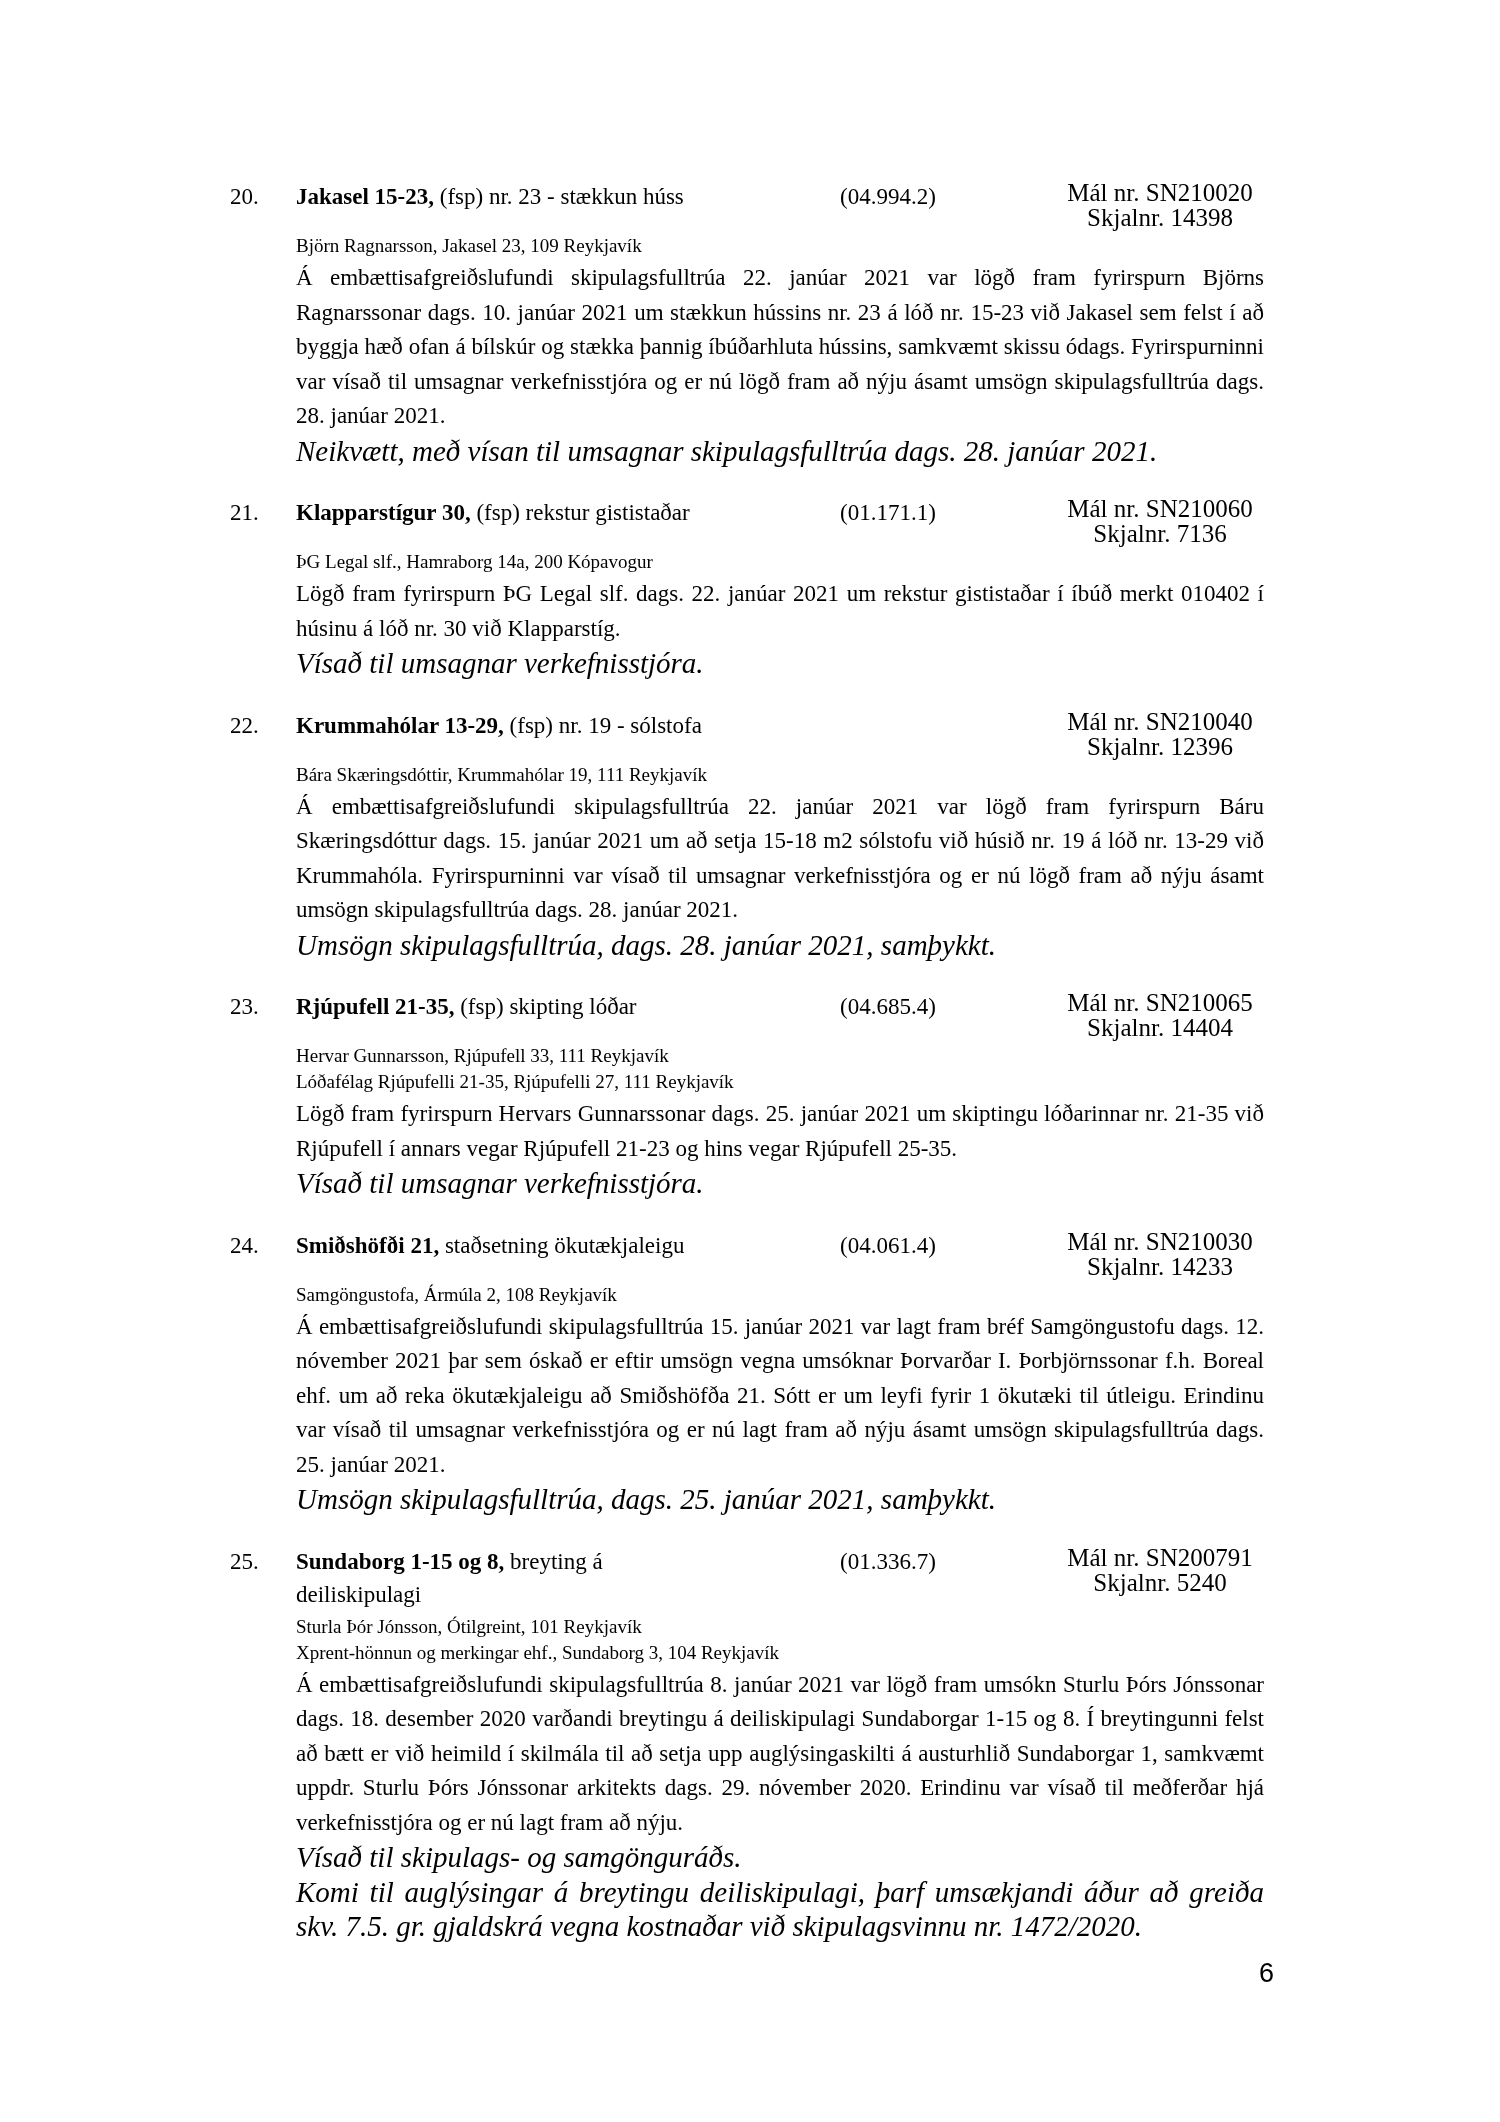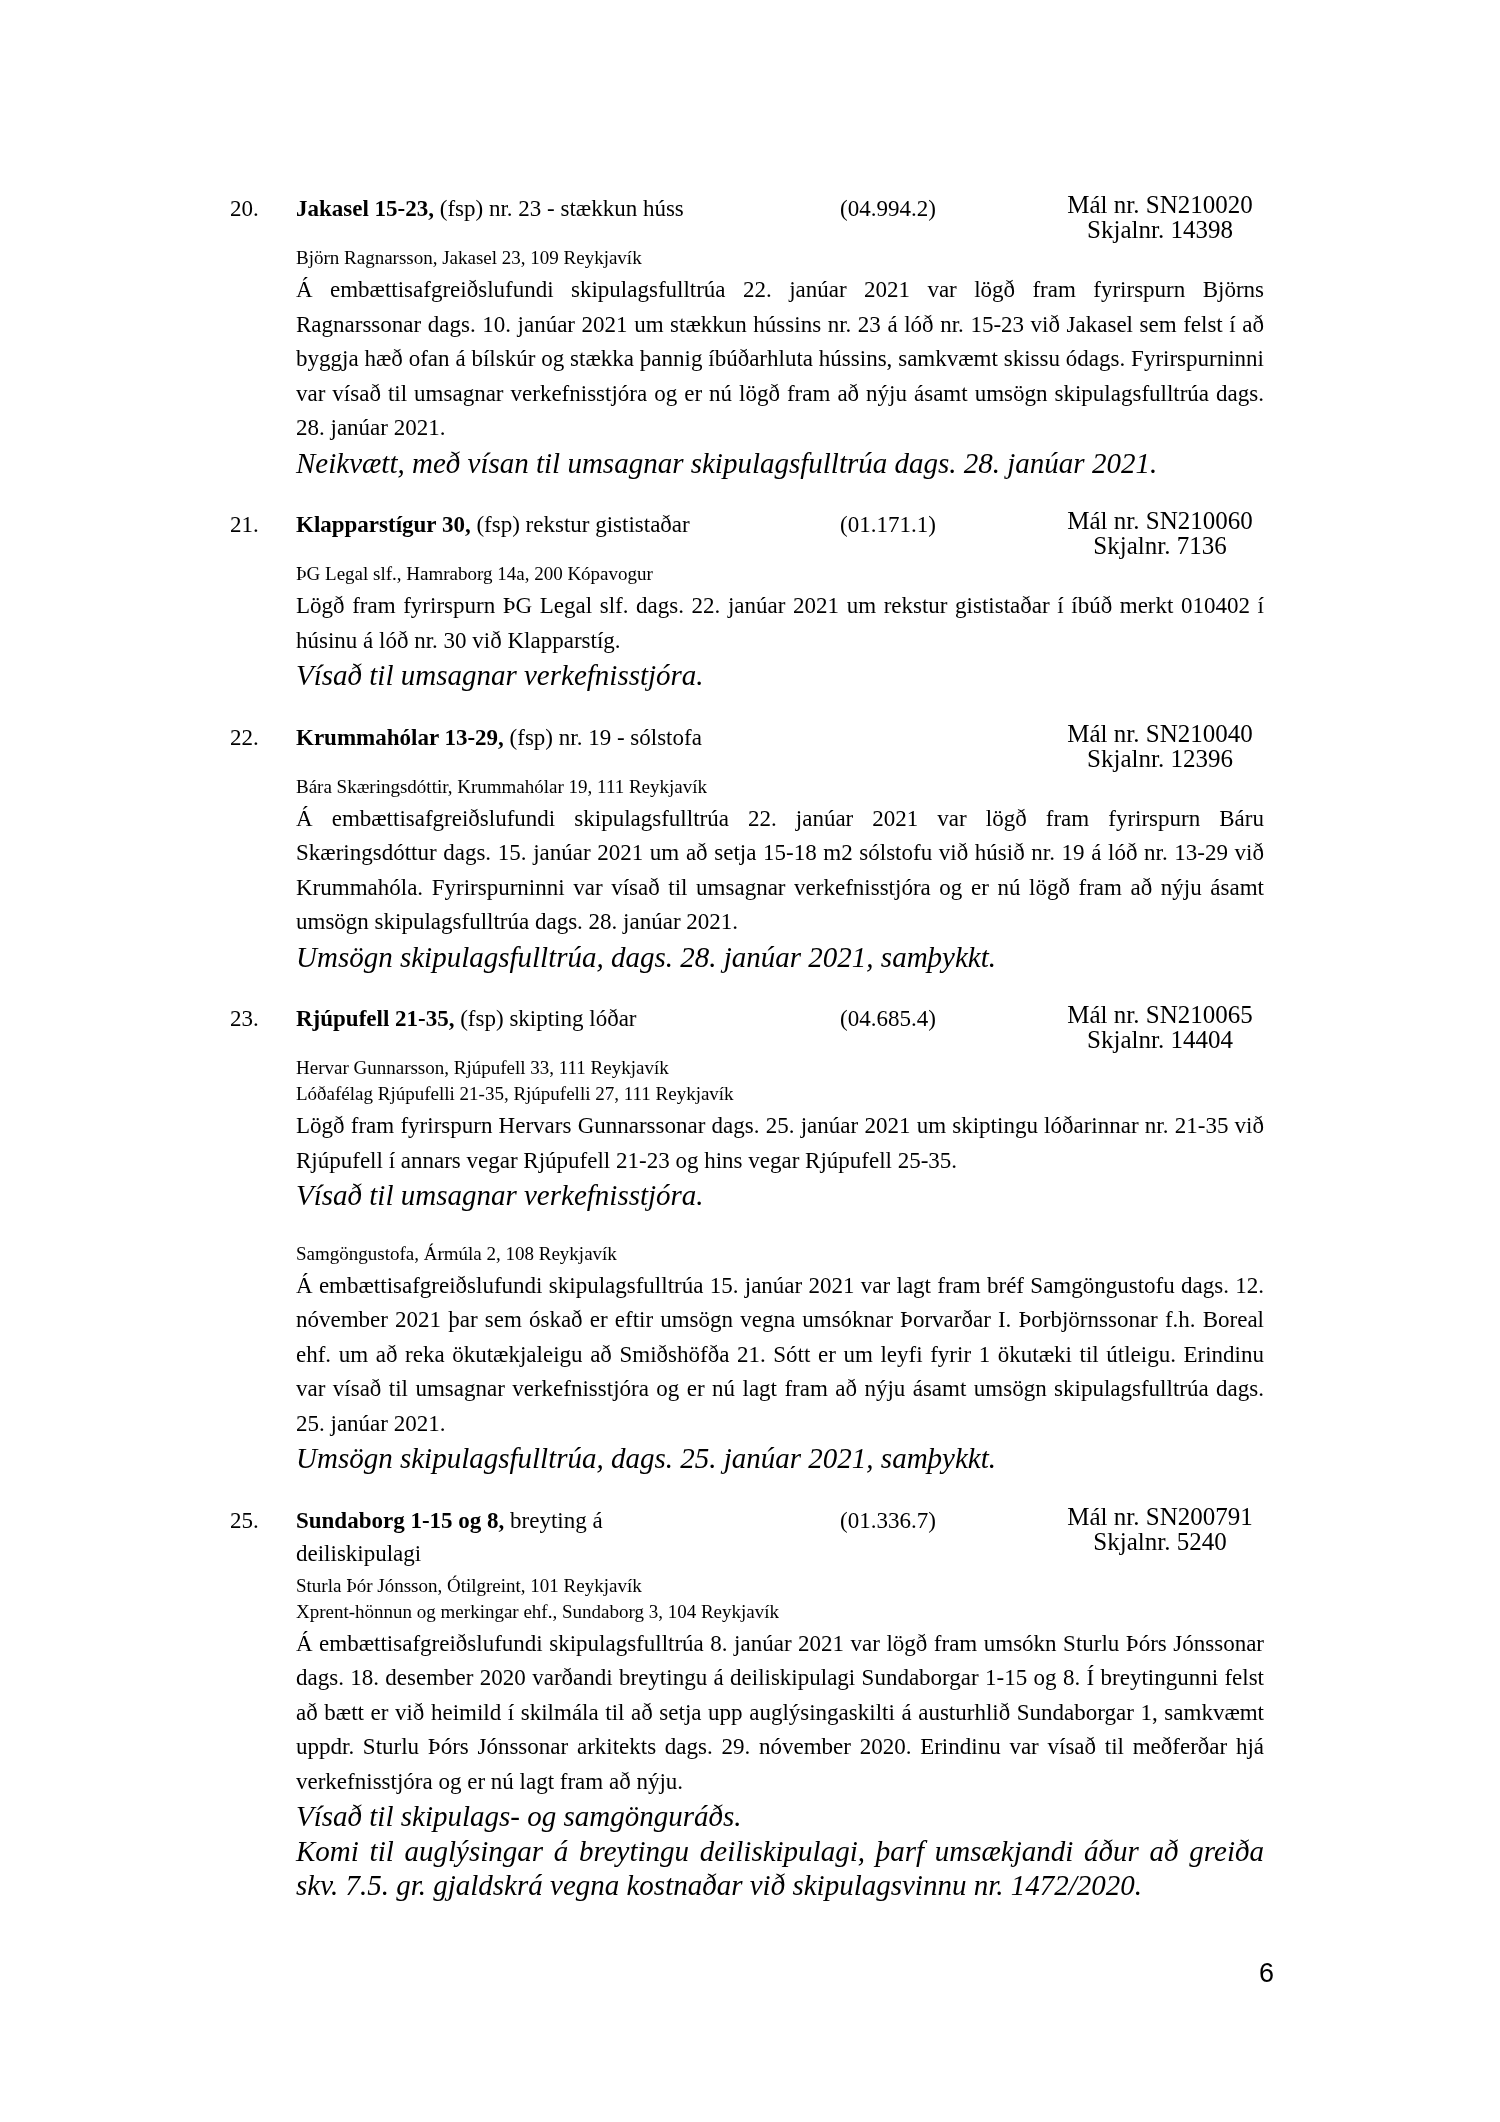--- a/index.html
+++ b/index.html
@@ -11,21 +11,21 @@
     font-family: "Liberation Serif", serif;
     color: #000000;
     overflow: hidden;
   }
   .content {
     position: absolute;
     left: 230px;
     top: 180px;
     width: 1044px;
   }
-  .agenda-item { margin-bottom: 28px; margin-top: 12px; }
+  .agenda-item { margin-bottom: 28px; }
   .item-header {
     display: grid;
     grid-template-columns: 66px 510px 240px 1fr;
     align-items: start;
   }
   .item-number {
     font-size: 23px;
     line-height: 33px;
   }
   .item-title {
@@ -164,20 +164,32 @@
       <div class="addresses">
         <div class="address-line">Hervar Gunnarsson, Rjúpufell 33, 111 Reykjavík</div>
         <div class="address-line">Lóðafélag Rjúpufelli 21-35, Rjúpufelli 27, 111 Reykjavík</div>
       </div>
       <p class="item-body">Lögð fram fyrirspurn Hervars Gunnarssonar dags. 25. janúar 2021 um skiptingu lóðarinnar nr. 21-35 við Rjúpufell í annars vegar Rjúpufell 21-23 og hins vegar Rjúpufell 25-35.</p>
       <p class="item-resolution">Vísað til umsagnar verkefnisstjóra.</p>
 
     </section>
 
     <section class="agenda-item">
+      <div class="item-header">
+        <div class="item-number">24.</div>
+        <div class="item-title">
+          <span class="title-main">Smiðshöfði 21,</span>
+          <span class="title-qualifier">staðsetning ökutækjaleigu</span>
+        </div>
+        <div class="item-code">(04.061.4)</div>
+        <div class="item-meta">
+          <div>Mál nr. SN210030</div>
+          <div>Skjalnr. 14233</div>
+        </div>
+      </div>
       <div class="addresses">
         <div class="address-line">Samgöngustofa, Ármúla 2, 108 Reykjavík</div>
 
       </div>
       <p class="item-body">Á embættisafgreiðslufundi skipulagsfulltrúa 15. janúar 2021 var lagt fram bréf Samgöngustofu dags. 12. nóvember 2021 þar sem óskað er eftir umsögn vegna umsóknar Þorvarðar I. Þorbjörnssonar f.h. Boreal ehf. um að reka ökutækjaleigu að Smiðshöfða 21. Sótt er um leyfi fyrir 1 ökutæki til útleigu. Erindinu var vísað til umsagnar verkefnisstjóra og er nú lagt fram að nýju ásamt umsögn skipulagsfulltrúa dags. 25. janúar 2021.</p>
       <p class="item-resolution">Umsögn skipulagsfulltrúa, dags. 25. janúar 2021, samþykkt.</p>
 
     </section>
 
     <section class="agenda-item">

